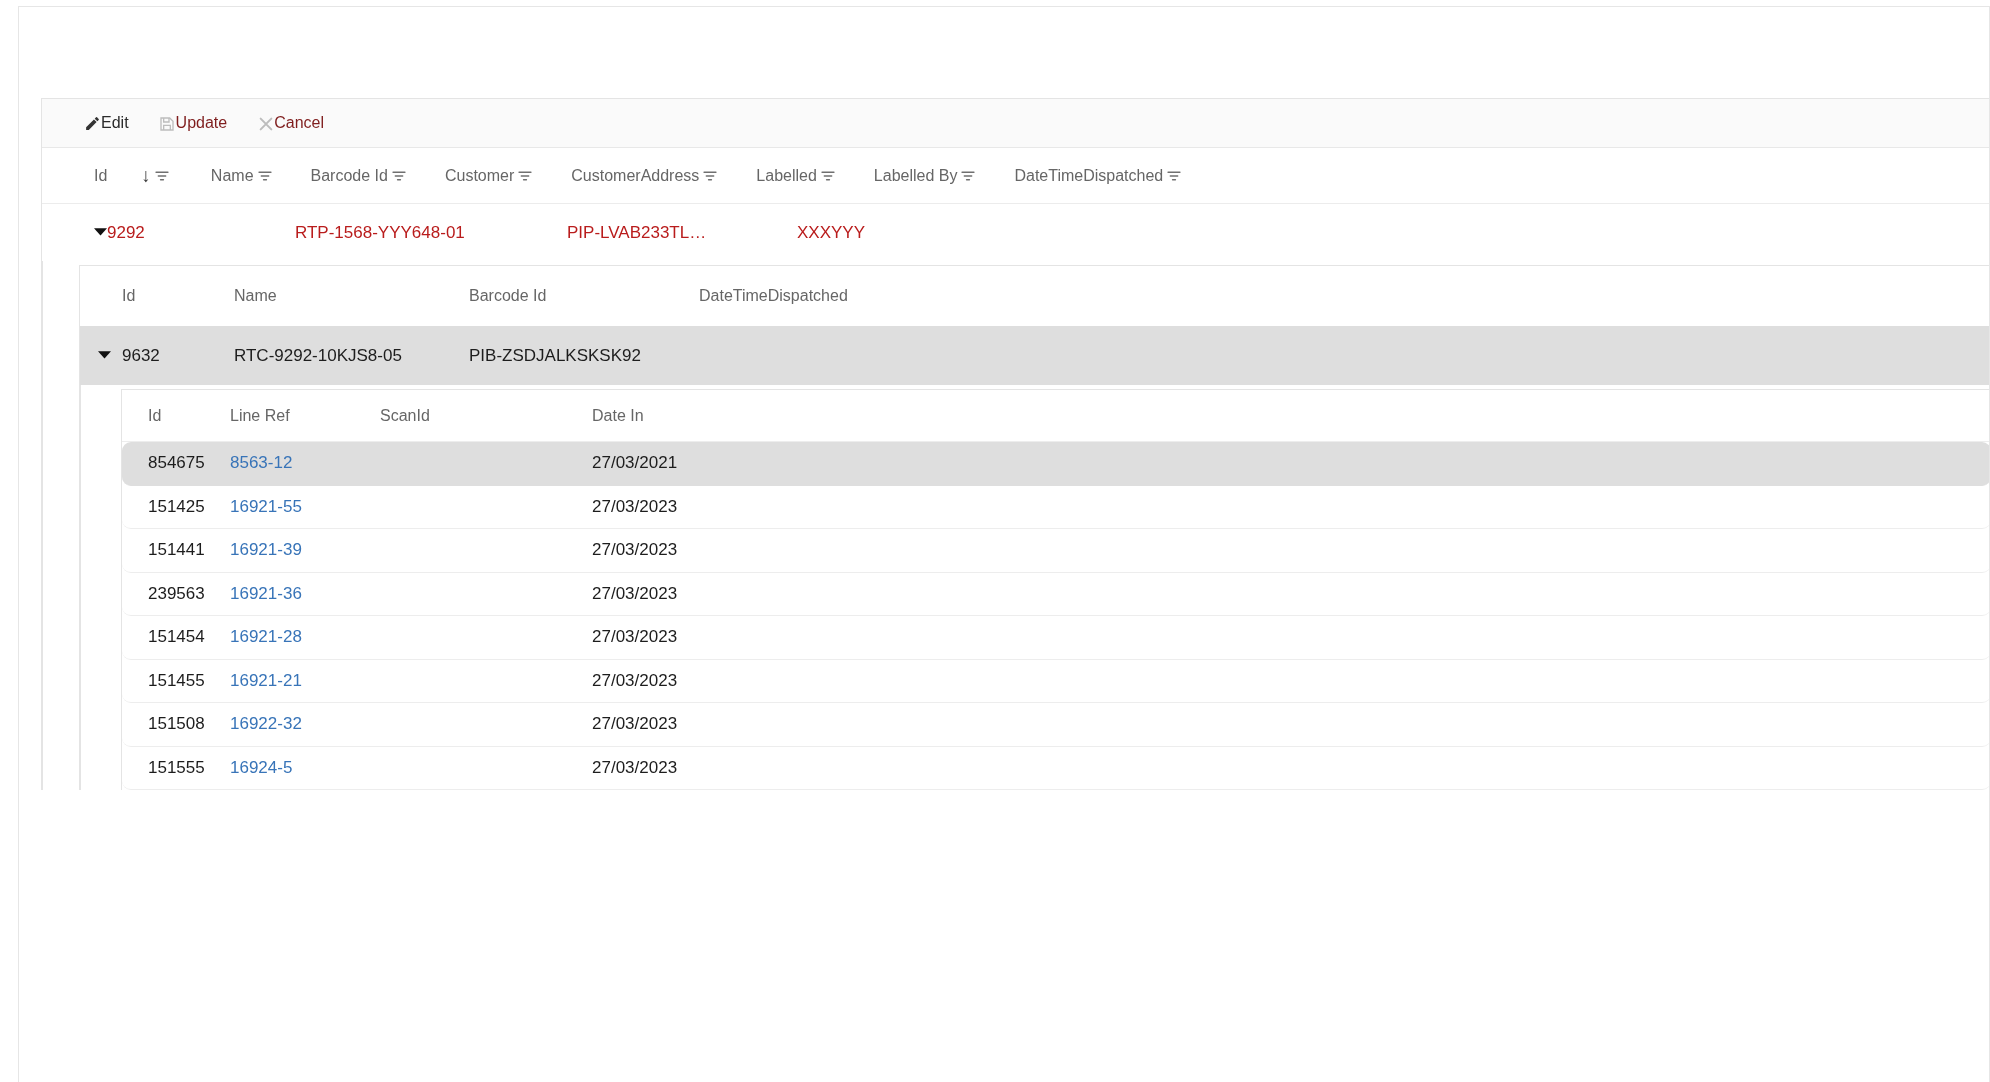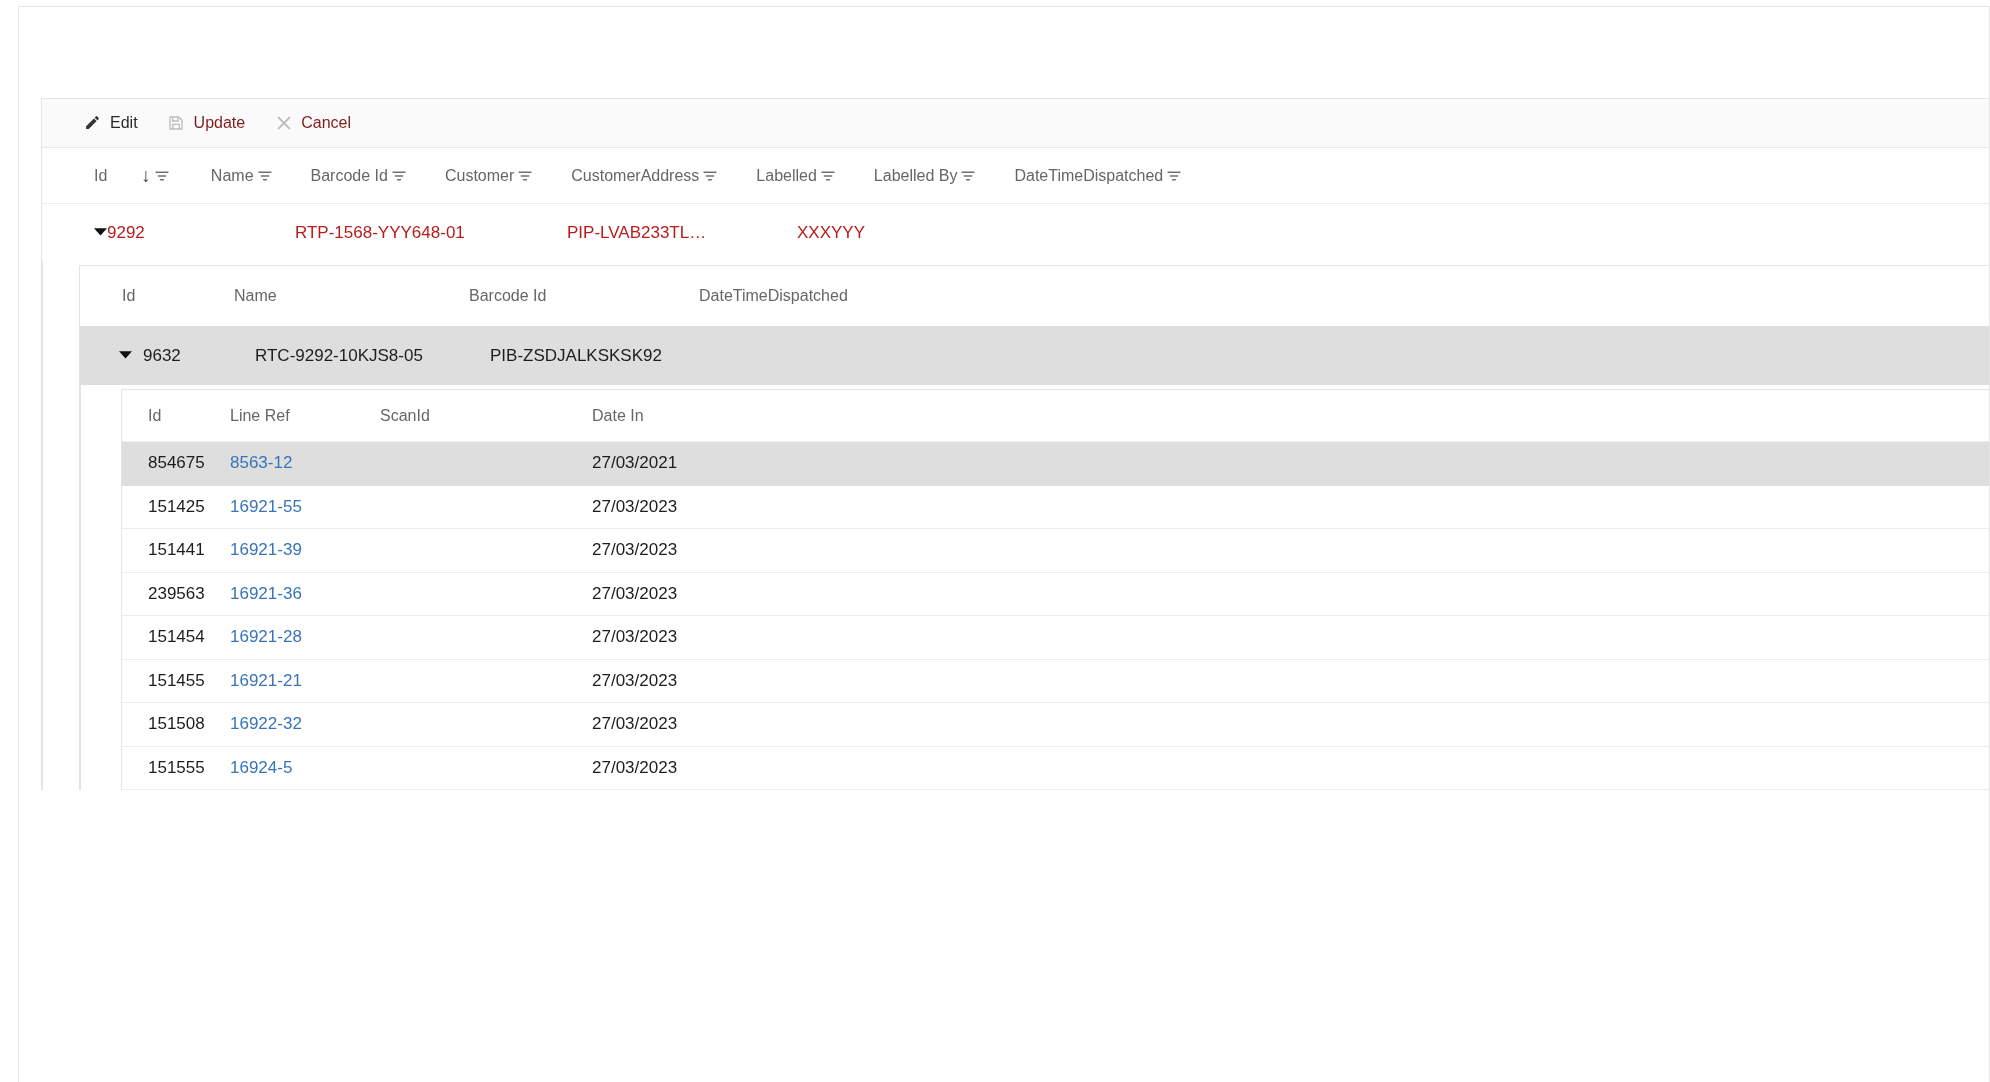--- a/index.html
+++ b/index.html
@@ -53,22 +53,21 @@
     align-items: center;
     height: 49px;
     background: #fafafa;
     border-bottom: 1px solid #e8e8e8;
     padding-left: 28px;
     gap: 2px;
   }
 
   .tb-btn {
     display: flex;
-    align-items: flex-start;
-    gap: 9px;
+    align-items: flex-end;
     padding: 6px 14px;
     font-size: 16px;
     background: transparent;
     border: none;
     cursor: pointer;
     font-family: "Liberation Sans", sans-serif;
     white-space: nowrap;
   }
   .tb-btn.enabled { color: #2b2b2b; }
   .tb-btn.disabled { color: #7f1d1d; cursor: default; }
@@ -146,21 +145,20 @@
     color: #666666;
     background: #ffffff;
   }
   .row-2 {
     display: flex;
     align-items: center;
     height: 59px;
     font-size: 17px;
     color: #1d1d1d;
     background: #dedede;
-    padding-left: 21px;
   }
 
   
   .nest-3-wrap {
     border-left: 1px solid #e4e4e4;
     padding-left: 40px;
     padding-top: 4px;
     background: #ffffff;
   }
   .nest-3 {
@@ -179,20 +177,21 @@
     border-bottom: 1px solid #ededed;
   }
   .row-3 {
     display: flex;
     align-items: center;
     height: 43.5px;
     font-size: 17px;
     color: #1d1d1d;
     border-bottom: 1px solid #ededed;
     background: #ffffff;
+    border-radius: 9px;
   }
   .row-3.selected { background: #dedede; border-bottom-color: #dedede; }
   .lineref-link {
     color: #3874b8;
     text-decoration: none;
     cursor: pointer;
   }
 
   
   .c3-id     { flex: 0 0 108px; padding-left: 26px; }

